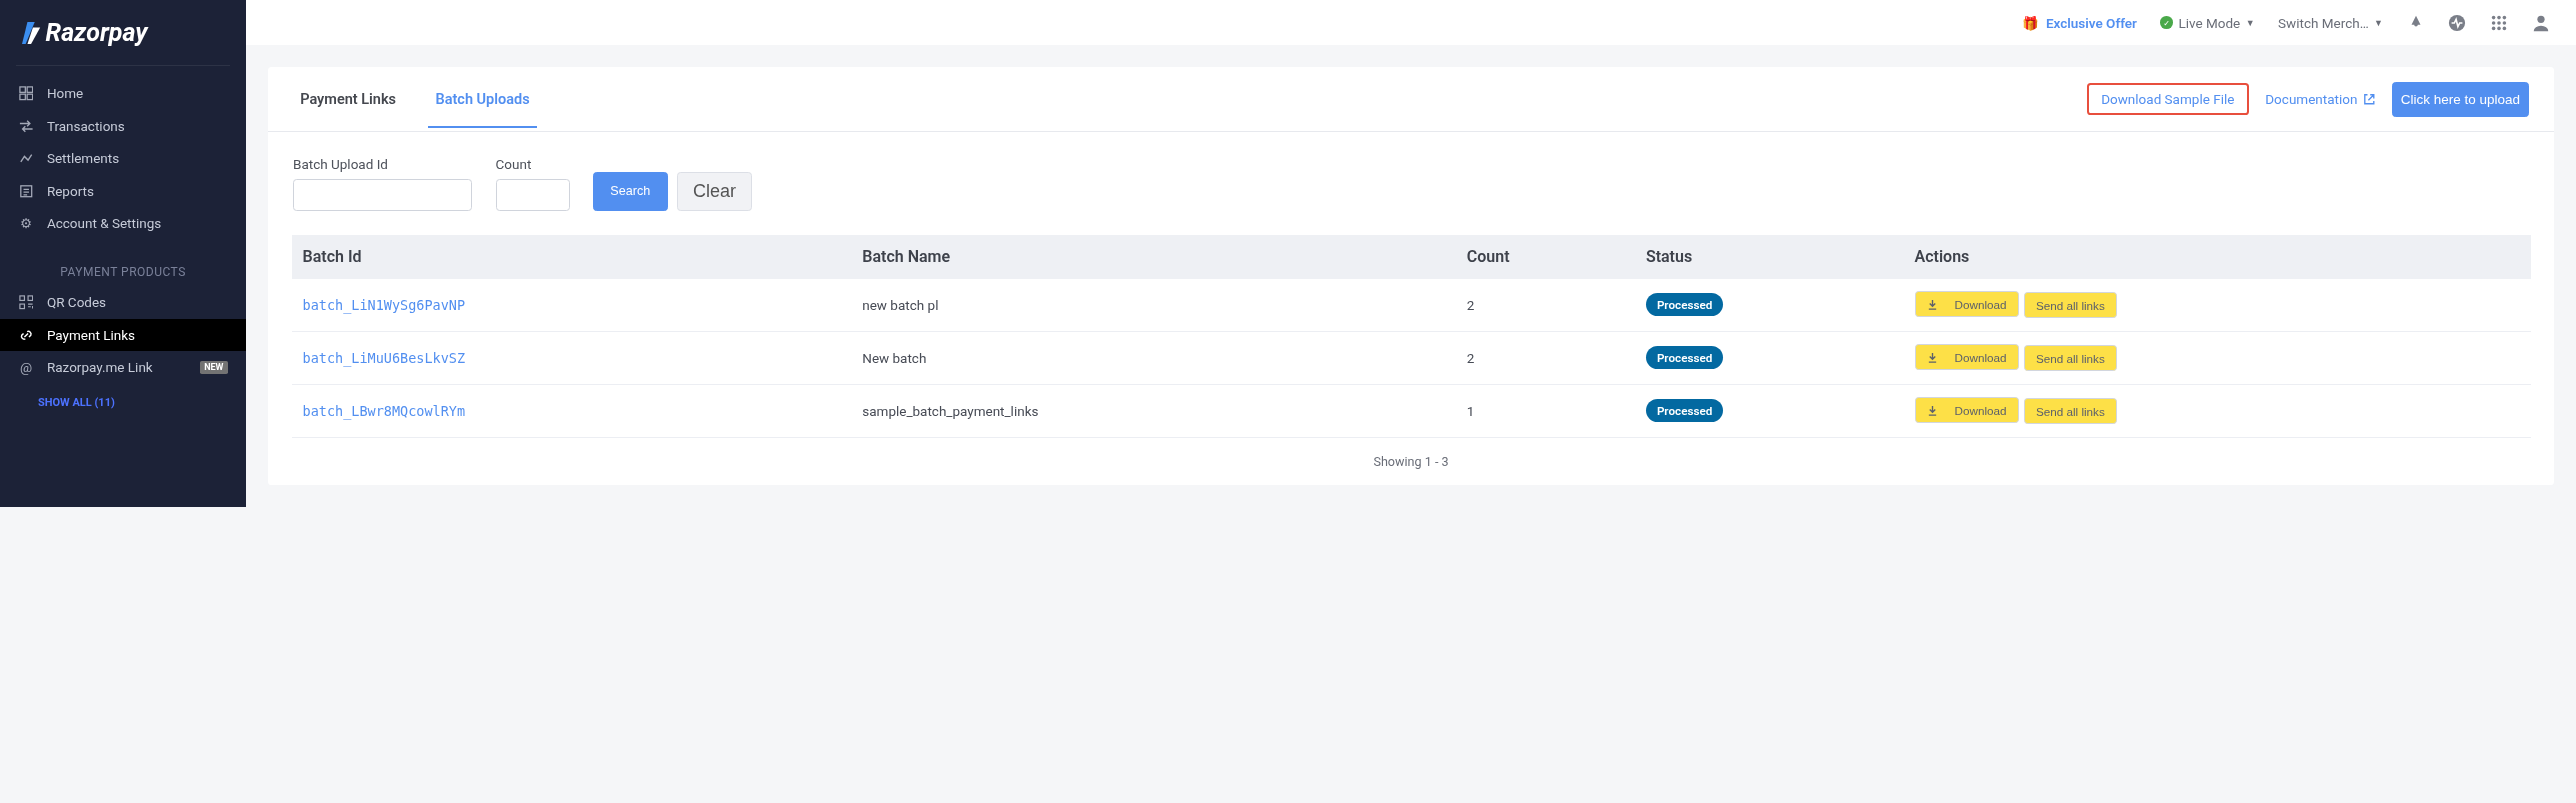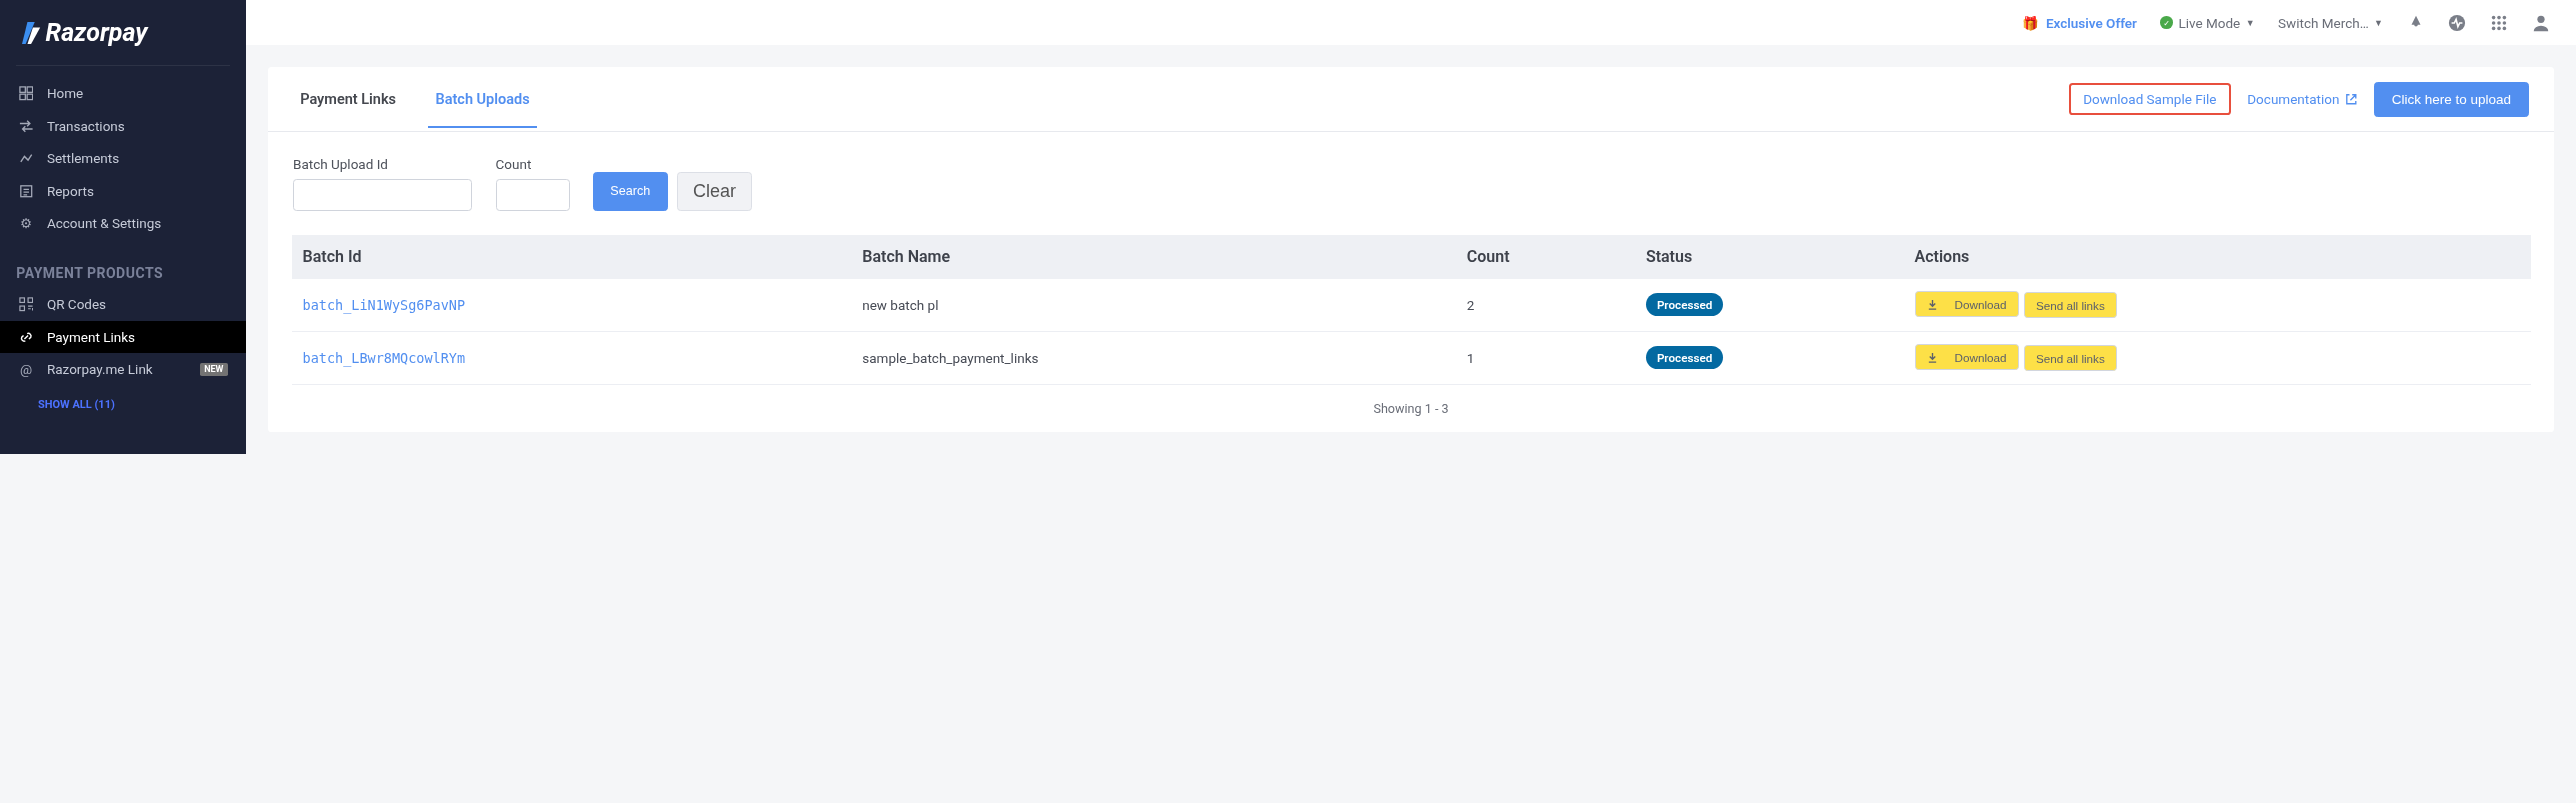--- a/index.html
+++ b/index.html
@@ -7,39 +7,39 @@
 .app { display: flex; min-height: 442px; }
 .sidebar { width: 246px; background: #1c2237; color: #a8b0c3; flex-shrink: 0; }
 .logo-wrap { padding: 18px 22px 11px; }
 .logo { color: #fff; font-weight: 700; font-size: 25px; font-style: italic; display: flex; align-items: center; gap: 3.6px; }
 .logo svg { flex-shrink: 0; }
 .logo-divider { height: 0.9px; background: rgba(255,255,255,0.08); margin: 7.2px 16.3px 11px; }
 .nav-item { display: flex; align-items: center; gap: 12.6px; padding: 8.1px 18px; cursor: pointer; font-size: 13.5px; color: #c6cbd8; }
 .nav-item.active { background: #000; color: #fff; }
 .nav-item .icon-slot { width: 16.3px; height: 16.3px; display: flex; align-items: center; justify-content: center; opacity: 0.8; font-size: 13.5px; }
 .nav-item.active .icon-slot { opacity: 1; }
-.nav-section-title { font-size: 14px; font-weight: 700; color: #7a8199; padding: 14.5px 16.3px 7.2px; letter-spacing: 0.5px; }
+.nav-section-title { font-size: 12px; font-weight: 400; color: #7a8199; padding: 14.5px 16.3px 7.2px; letter-spacing: 0.5px; text-align: center; }
 .nav-spacer { height: 11px; }
 .badge-new { background: #737373; color: #fff; font-size: 9px; font-weight: 700; padding: 1.8px 4.5px; border-radius: 1.8px; margin-left: auto; }
 .show-all { color: #4c72ff; font-size: 11px; font-weight: 700; padding: 12.6px 38px; cursor: pointer; }
 .main { flex: 1; display: flex; flex-direction: column; }
 .topbar { background: #fff; display: flex; align-items: center; padding: 12.6px 25px; gap: 23.5px; justify-content: flex-end; }
 .offer { display: flex; align-items: center; gap: 7.2px; color: #528ff0; font-weight: 600; font-size: 13.5px; cursor: pointer; }
 .live-mode { display: flex; align-items: center; gap: 5.4px; color: #6a6e78; font-size: 13.5px; cursor: pointer; }
 .live-dot { width: 12.6px; height: 12.6px; border-radius: 50%; background: #4aa94a; display: flex; align-items: center; justify-content: center; color: #fff; font-size: 8.1px; }
 .switch-merchant { color: #6a6e78; font-size: 13.5px; display: flex; align-items: center; gap: 5.4px; cursor: pointer; }
 .topbar-icon { color: #7a7e88; cursor: pointer; display: flex; align-items: center; }
 .content-card { background: #fff; margin: 22px; border-radius: 3.6px; }
 .tabs { display: flex; align-items: center; border-bottom: 0.9px solid #e7e9ee; padding: 0 25px; }
 .tab { padding: 20px 7.2px 18px; margin-right: 25px; font-size: 14.5px; font-weight: 600; color: #45484f; cursor: pointer; border-bottom: 2.7px solid transparent; }
 .tab.active { color: #528ff0; border-bottom-color: #528ff0; }
 .tabs-right { margin-left: auto; display: flex; align-items: center; gap: 16.3px; padding: 14.5px 0; }
 .link-pill { color: #528ff0; font-size: 13.5px; cursor: pointer; display: inline-flex; align-items: center; gap: 5.4px; }
 .highlight-box { border: 2.7px solid #e84f3d; padding: 5.4px 12.6px; border-radius: 3.6px; }
-.btn-primary { background: #528ff0; color: #fff; border: 0.9px solid #528ff0; border-radius: 3.6px; padding: 9px 17px; font-size: 13.5px; cursor: pointer; }
+.btn-primary { background: #528ff0; color: #fff; border: 0.9px solid #528ff0; border-radius: 3.6px; padding: 9px 8px; font-size: 13.5px; cursor: pointer; }
 .btn-secondary { background: #f1f2f5; color: #555; border: 0.9px solid #dcdfe6; border-radius: 3.6px; padding: 8.1px 15.4px; font-size: 18px; cursor: pointer; }
 .filters { display: flex; align-items: flex-end; gap: 23.5px; padding: 23.5px 25px 23.5px; }
 .filter { display: flex; flex-direction: column; gap: 7.2px; }
 .filter label { font-size: 13.5px; color: #4e525b; }
 .filter input { border: 0.9px solid #d0d4dc; border-radius: 3.6px; padding: 8.1px 9px; font-size: 12.6px; }
 .filter-batch input { width: 179px; }
 .filter-count input { width: 74px; }
 .filter-actions { display: flex; gap: 9px; }
 .table { width: calc(100% - 47px); margin: 0 23.5px; border-collapse: collapse; }
 .table thead th { text-align: left; background: #eef0f4; padding: 12.6px 11px; font-size: 16px; font-weight: 600; color: #3e424b; }
@@ -235,20 +235,32 @@
               <td>2</td>
               <td><span class="status-pill">Processed</span></td>
               <td><button class="action-btn">
                   <svg width="11" height="11" viewBox="0 0 12 12" fill="none" stroke="currentColor" stroke-width="1.5">
                     <path d="M6 1 V8 M3 5 L6 8 L9 5 M2 11 H10"></path>
                   </svg>
                   <span>Download</span>
                 </button><button class="action-btn">Send all links</button></td>
             </tr>
             <tr>
+              <td><span class="batch-id">batch_LiMuU6BesLkvSZ</span></td>
+              <td>New batch</td>
+              <td>2</td>
+              <td><span class="status-pill">Processed</span></td>
+              <td><button class="action-btn">
+                  <svg width="11" height="11" viewBox="0 0 12 12" fill="none" stroke="currentColor" stroke-width="1.5">
+                    <path d="M6 1 V8 M3 5 L6 8 L9 5 M2 11 H10"></path>
+                  </svg>
+                  <span>Download</span>
+                </button><button class="action-btn">Send all links</button></td>
+            </tr>
+            <tr>
               <td><span class="batch-id">batch_LBwr8MQcowlRYm</span></td>
               <td>sample_batch_payment_links</td>
               <td>1</td>
               <td><span class="status-pill">Processed</span></td>
               <td><button class="action-btn">
                   <svg width="11" height="11" viewBox="0 0 12 12" fill="none" stroke="currentColor" stroke-width="1.5">
                     <path d="M6 1 V8 M3 5 L6 8 L9 5 M2 11 H10"></path>
                   </svg>
                   <span>Download</span>
                 </button><button class="action-btn">Send all links</button></td>

